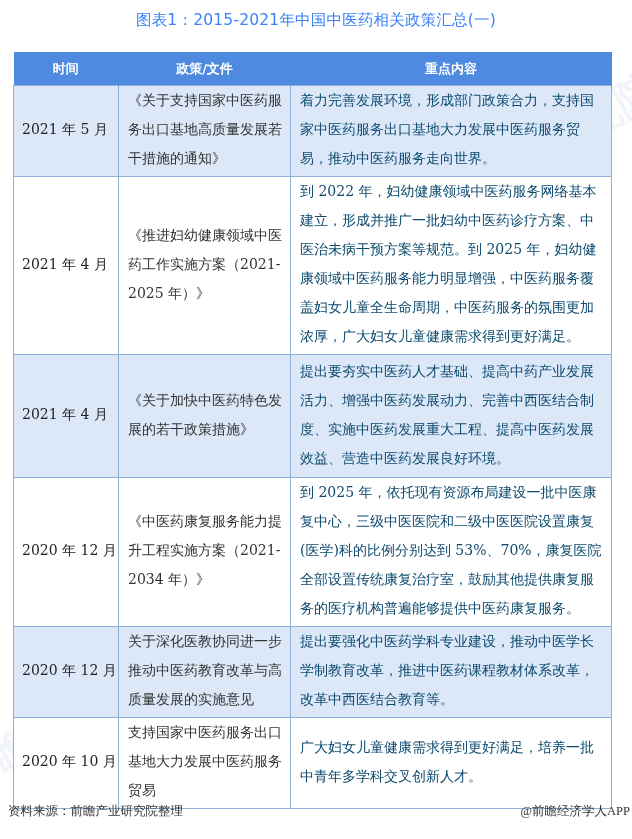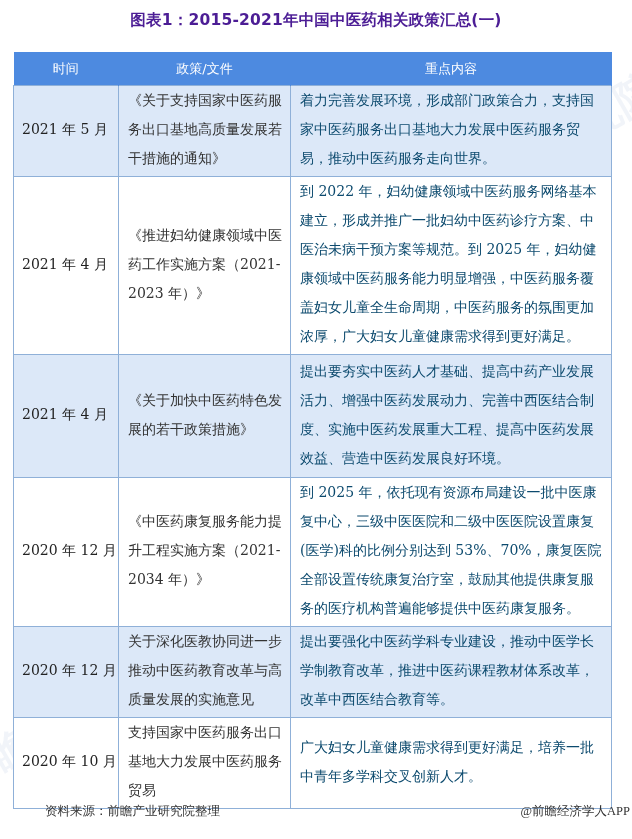--- a/index.html
+++ b/index.html
@@ -1,34 +1,34 @@
 <!DOCTYPE html>
 <html><head>
 <meta charset="utf-8">
 <style>
   html, body { margin: 0; padding: 0; background: #ffffff; }
   body { width: 632px; height: 839px; position: relative; overflow: hidden;
          font-family: "DejaVu Serif", "Liberation Serif", serif; color: #222; }
   .title { position: absolute; top: 10px; left: 0; width: 632px; text-align: center;
-           font-family: "DejaVu Sans", "Liberation Sans", sans-serif; font-weight: bold;
-           font-size: 15.5px; color: #4c1d95; letter-spacing: 0.2px; }
+           font-family: "DejaVu Sans", "Liberation Sans", sans-serif; font-weight: normal;
+           font-size: 15.5px; color: #3b82f6; letter-spacing: 0.2px; }
   table.policy { position: absolute; top: 52px; left: 13px; width: 598px;
                  border-collapse: collapse; table-layout: fixed; }
   table.policy th { background: #4d8ae0; color: #fff; height: 31px; font-size: 13px;
-                    font-family: "DejaVu Sans", "Liberation Sans", sans-serif; font-weight: normal;
+                    font-family: "DejaVu Sans", "Liberation Sans", sans-serif; font-weight: bold;
                     border-right: 1px solid #4d8ae0; }
   table.policy td { border: 1px solid #8fb0d8; vertical-align: middle; font-size: 14px;
                     line-height: 29px; padding: 0 6px 3px 8px; }
   table.policy tr.blue td { background: #dce8f8; }
   table.policy tr.white td { background: #ffffff; }
   td.time { padding-left: 8px !important; white-space: nowrap; }
   td.doc { padding-left: 9px !important; color: #333; }
   td.content { padding-left: 9px !important; padding-right: 6px !important; color: #0c4a6e; }
   .footer-left { position: absolute; top: 803px; left: 8px; font-size: 12.5px;
-                 font-family: "DejaVu Sans", "Liberation Sans", sans-serif; color: #333; margin-left: 37px; }
+                 font-family: "DejaVu Sans", "Liberation Sans", sans-serif; color: #333; }
   .footer-right { position: absolute; top: 803px; right: 2px; font-size: 12.5px;
                   font-family: Liberation Serif, serif; color: #333; }
   .watermark { position: absolute; color: rgba(120,150,200,0.10); font-size: 42px; font-weight: bold;
                transform: rotate(-30deg); pointer-events: none; white-space: nowrap;
                font-family: "DejaVu Sans", sans-serif; }
 </style>
 </head>
 <body>
 
 <div class="watermark" style="top:130px;left:380px;">前瞻产业研究院</div>
@@ -52,21 +52,21 @@
     </tr>
   </thead>
   <tbody>
     <tr class="blue" style="height:86px">
       <td class="time">2021 年 5 月</td>
       <td class="doc">《关于支持国家中医药服务出口基地高质量发展若干措施的通知》</td>
       <td class="content">着力完善发展环境，形成部门政策合力，支持国家中医药服务出口基地大力发展中医药服务贸易，推动中医药服务走向世界。</td>
     </tr>
     <tr class="white" style="height:175px">
       <td class="time">2021 年 4 月</td>
-      <td class="doc">《推进妇幼健康领域中医药工作实施方案（2021-2023 年）》</td>
+      <td class="doc">《推进妇幼健康领域中医药工作实施方案（2021-2025 年）》</td>
       <td class="content">到 2022 年，妇幼健康领域中医药服务网络基本建立，形成并推广一批妇幼中医药诊疗方案、中医治未病干预方案等规范。到 2025 年，妇幼健康领域中医药服务能力明显增强，中医药服务覆盖妇女儿童全生命周期，中医药服务的氛围更加浓厚，广大妇女儿童健康需求得到更好满足。</td>
     </tr>
     <tr class="blue" style="height:123px">
       <td class="time">2021 年 4 月</td>
       <td class="doc">《关于加快中医药特色发展的若干政策措施》</td>
       <td class="content">提出要夯实中医药人才基础、提高中药产业发展活力、增强中医药发展动力、完善中西医结合制度、实施中医药发展重大工程、提高中医药发展效益、营造中医药发展良好环境。</td>
     </tr>
     <tr class="white" style="height:138px">
       <td class="time">2020 年 12 月</td>
       <td class="doc">《中医药康复服务能力提升工程实施方案（2021-2034 年）》</td>

